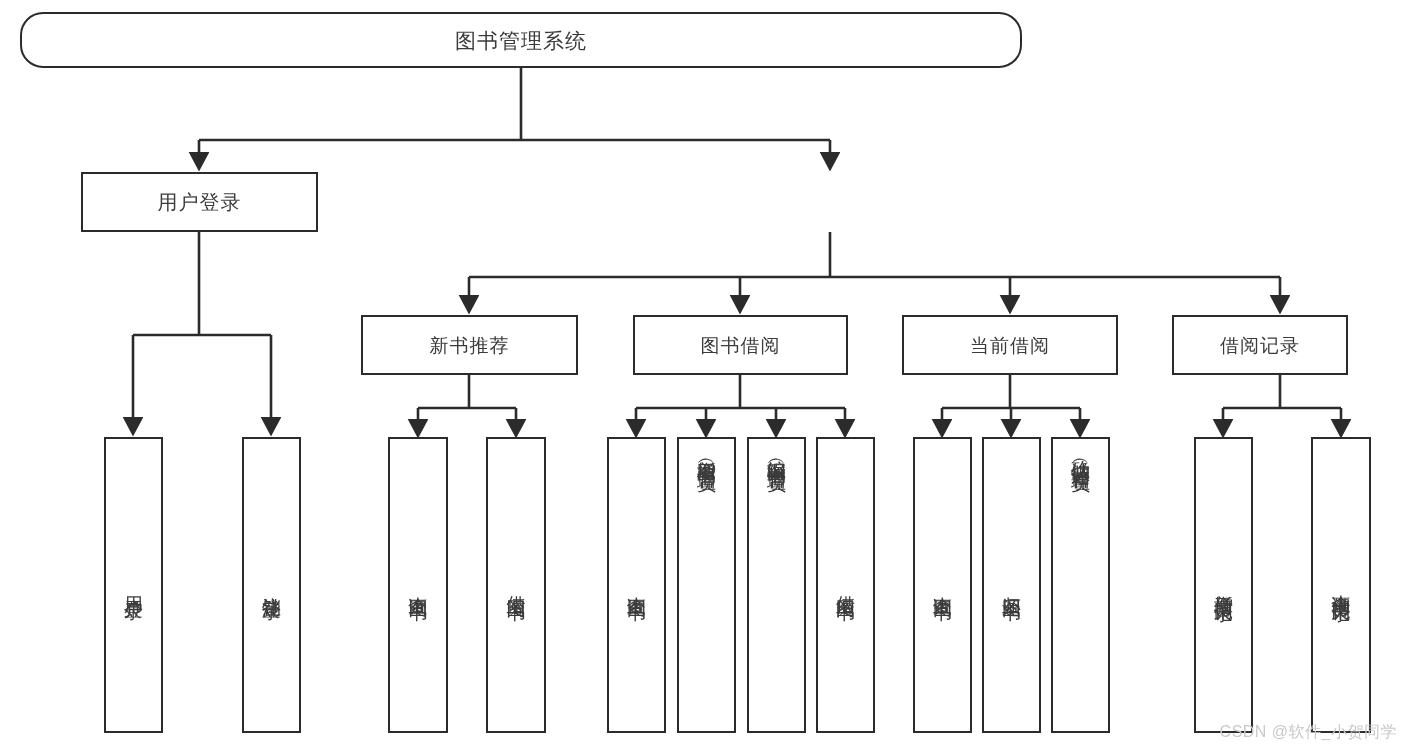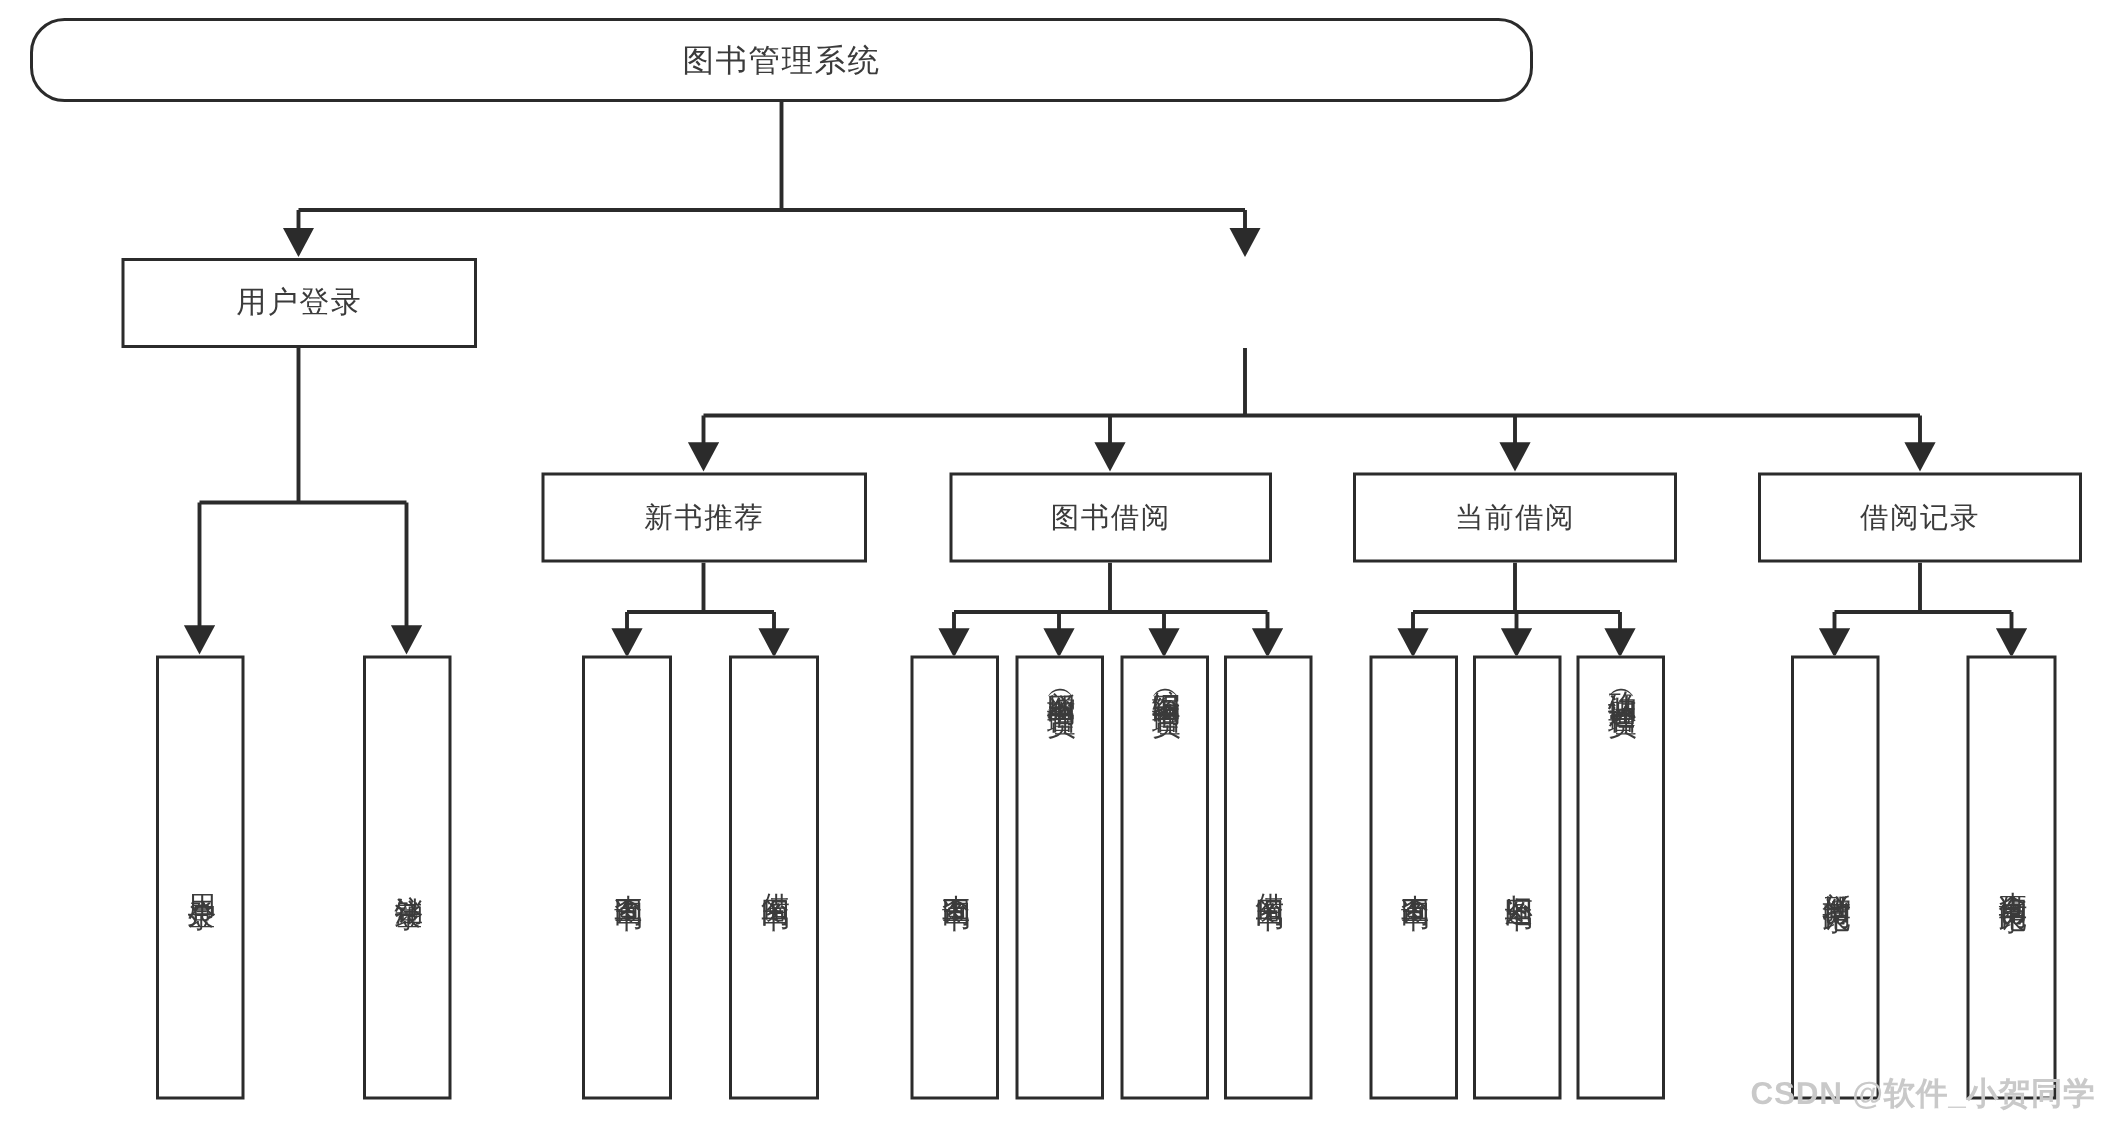--- a/index.html
+++ b/index.html
@@ -62,26 +62,25 @@
     color: #3b3b3b;
   }
   .htext {
     line-height: 1;
     letter-spacing: 1px;
   }
   .watermark {
     position: absolute;
     right: 8px;
     bottom: 4px;
-    font-size: 21px;
+    font-size: 16px;
     color: #c9c9c9;
     letter-spacing: 0.5px;
     z-index: 5;
     white-space: nowrap;
-    font-weight: bold;
   }
 </style>
 </head>
 <body>
 
 <div id="canvas">
 
   <svg class="connectors" viewBox="0 0 1405 747" xmlns="http://www.w3.org/2000/svg">
     <defs>
       <marker id="arrow" markerWidth="10" markerHeight="10" refX="1.2" refY="4" orient="auto" markerUnits="strokeWidth">
@@ -142,21 +141,21 @@
 
   <div class="node lvl3" style="left:361px; top:315px; width:217px; height:60px;justify-content:center;">
     <span class="htext">新书推荐</span>
   </div>
   <div class="node lvl3" style="left:633px; top:315px; width:215px; height:60px;">
     <span class="htext">图书借阅</span>
   </div>
   <div class="node lvl3" style="left:902px; top:315px; width:216px; height:60px;">
     <span class="htext">当前借阅</span>
   </div>
-  <div class="node lvl3" style="left:1172px; top:315px; width:216px; height:60px;">
+  <div class="node lvl3" style="left:1172px; top:315px; width:176px; height:60px;">
     <span class="htext">借阅记录</span>
   </div>
 
   <div class="node leaf" style="left:104px; top:437px; width:59px; height:296px; align-items:center;">
     <span class="vtext">用户登录</span>
   </div>
   <div class="node leaf" style="left:242px; top:437px; width:59px; height:296px; align-items:center;">
     <span class="vtext">注销登录</span>
   </div>
 

